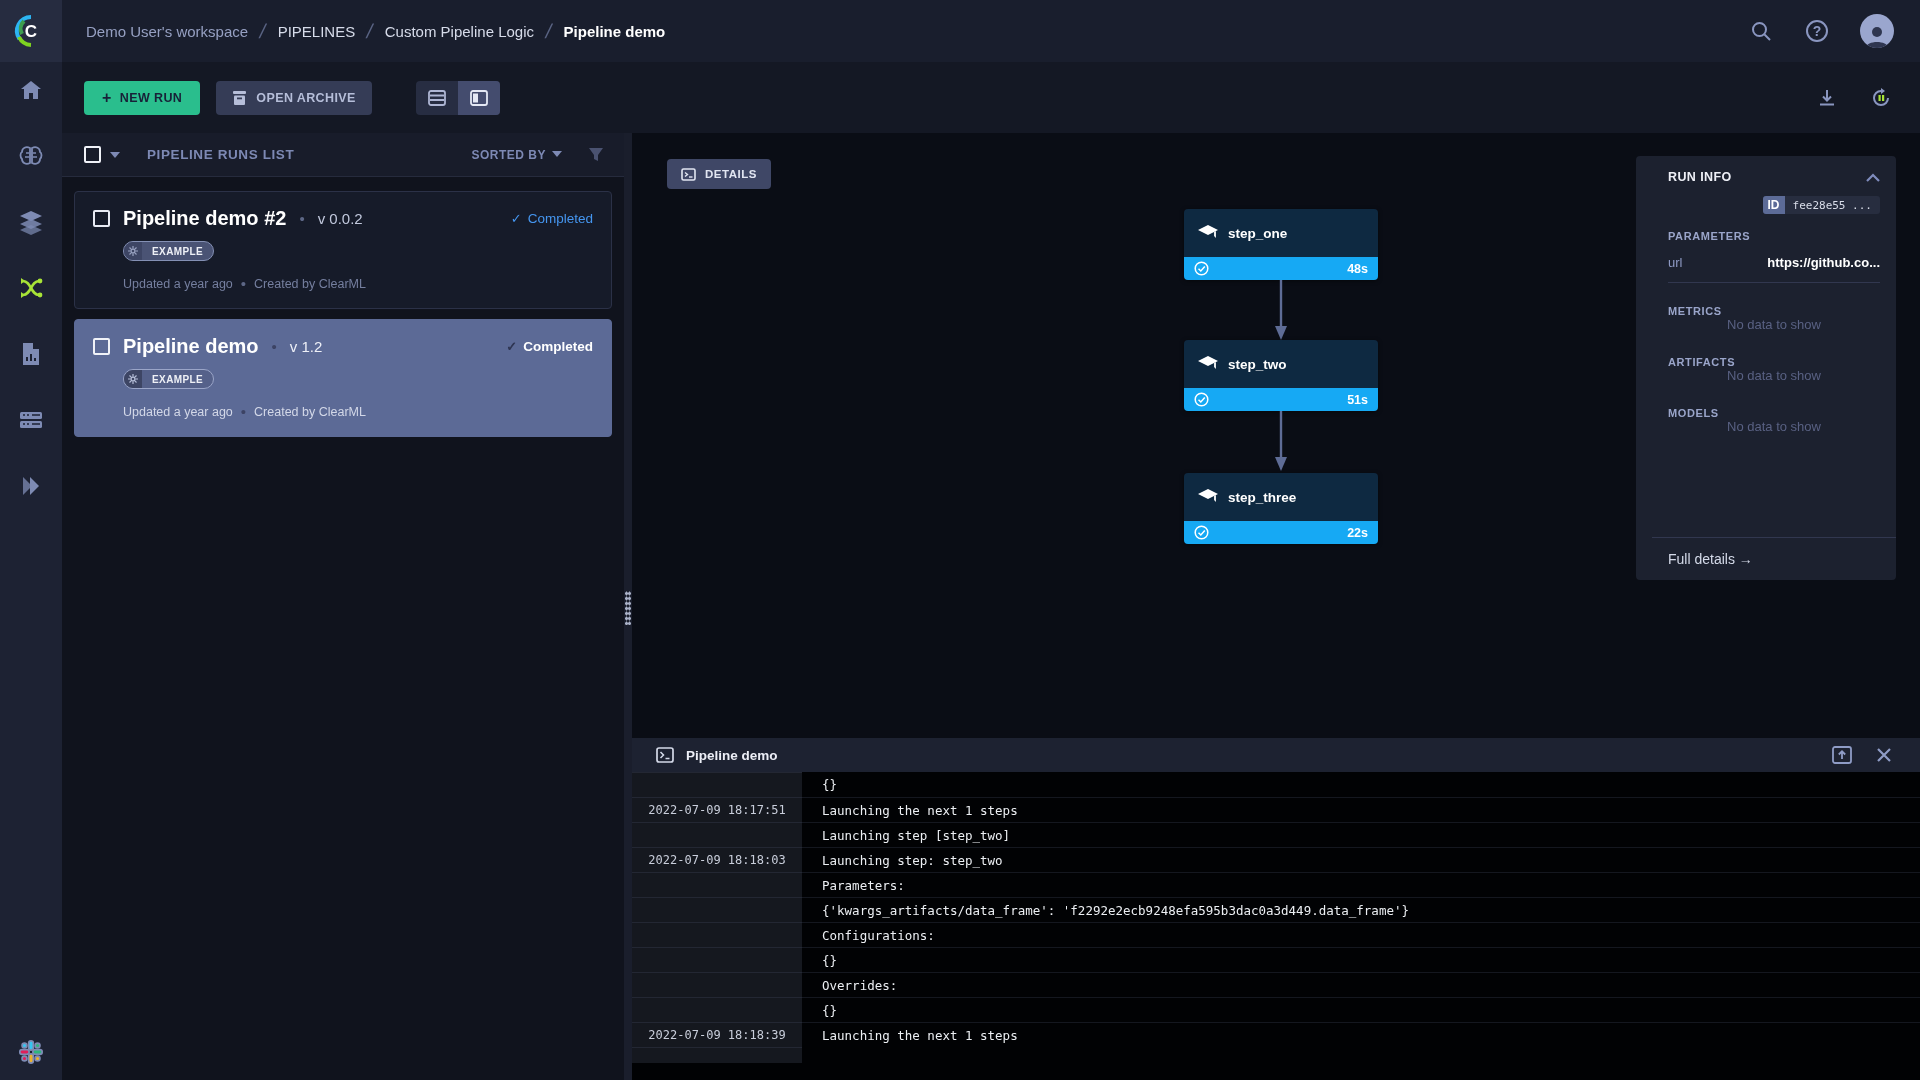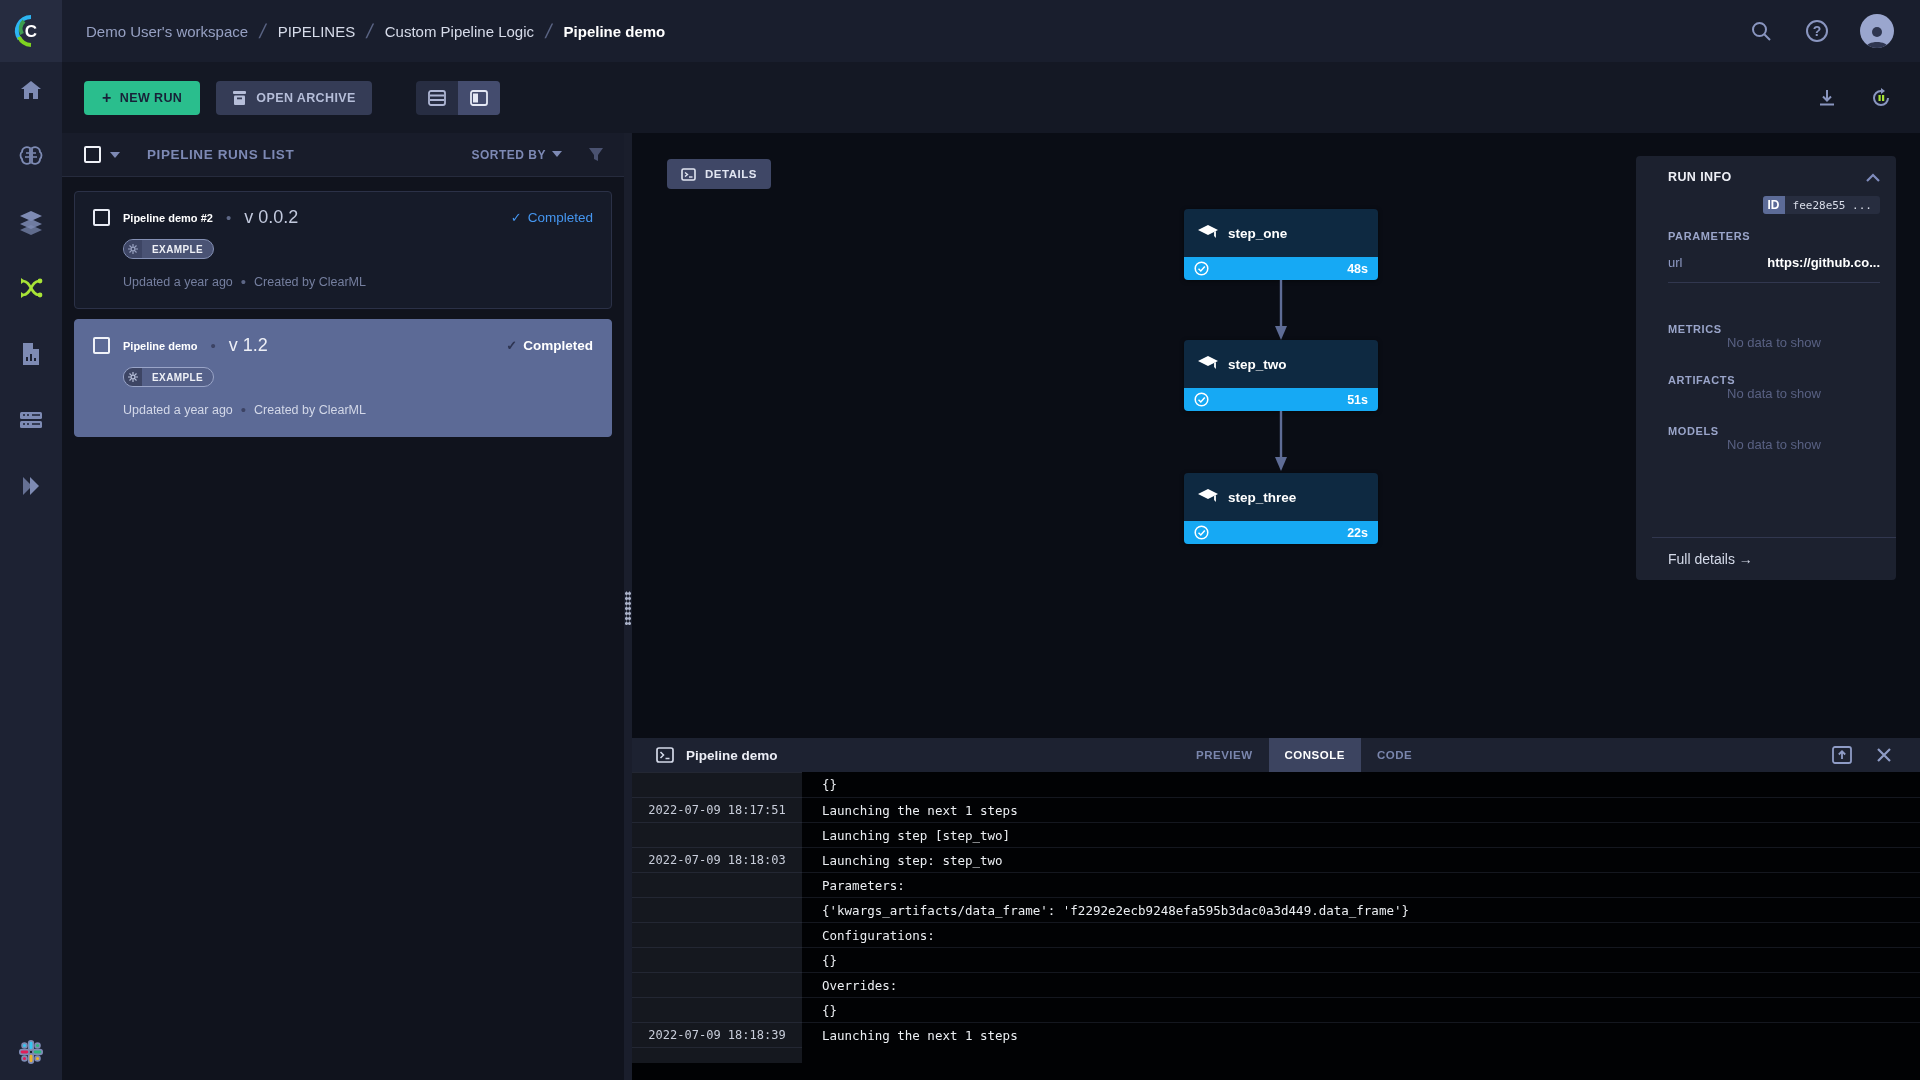--- a/index.html
+++ b/index.html
@@ -48,24 +48,24 @@
   .list-panel { width:562px; flex:0 0 562px; display:flex; flex-direction:column; background:#10131d; }
   .list-head { height:44px; background:#181c2a; border-bottom:1px solid #262b3d; display:flex; align-items:center; padding:0 20px 0 22px; flex:0 0 44px; }
   .cb { width:17px; height:17px; border:2px solid #f0f2f8; border-radius:2px; cursor:pointer; flex:0 0 17px; }
   .cb.dim { border-color:#e8ebf4; }
   .list-title { color:#7d89b4; font-weight:bold; font-size:13.5px; letter-spacing:.6px; margin-left:26px; }
   .sortby { margin-left:auto; color:#7d89b4; font-weight:bold; font-size:12px; letter-spacing:.5px; display:flex; align-items:center; gap:6px; cursor:pointer; }
   .cards { padding:14px 12px; display:flex; flex-direction:column; gap:10px; overflow:hidden; }
   .card { background:#161b29; border:1px solid #2b3147; border-radius:4px; padding:15px 18px 14px 18px; height:118px; cursor:pointer; position:relative; }
   .card.selected { background:#5c6a96; border-color:#5c6a96; }
   .card-row1 { display:flex; align-items:center; gap:13px; }
-  .card-name { color:#ffffff; font-weight:bold; font-size:11px; }
+  .card-name { color:#ffffff; font-weight:bold; font-size:20px; }
   .dot-sep { color:#5d6786; font-size:15px; }
   .card.selected .dot-sep { color:#3c4364; }
-  .card-ver { color:#c2c9dd; font-size:18px; }
+  .card-ver { color:#c2c9dd; font-size:15px; }
   .card.selected .card-ver { color:#eef0f7; }
   .card-status { margin-left:auto; font-size:13.5px; color:#4596f0; display:flex; gap:6px; align-items:center; }
   .card.selected .card-status { color:#ffffff; font-weight:bold; }
   .check-glyph { font-size:13px; }
   .card.selected .check-glyph { color:#2e3552; }
   .tag-row { margin-top:11px; margin-left:30px; display:flex; }
   .tag { display:flex; align-items:stretch; border:1px solid #8490b4; border-radius:10px; overflow:hidden; height:20px; background:#4a5374; }
   .card.selected .tag { background:#55618a; border-color:#9aa5c8; }
   .tag-gear { width:18px; background:#3d4564; display:flex; align-items:center; justify-content:center; }
   .tag-label { color:#eef0f6; font-size:10px; font-weight:bold; letter-spacing:.4px; padding:0 10px; display:flex; align-items:center; }
@@ -452,44 +452,39 @@
                   <span class="ri-id-chip">ID</span>
                   <span class="ri-id-val">fee28e55 ...</span>
                 </span>
               </div>
               <div class="ri-sec" style="margin-top:16px">PARAMETERS</div>
               <div class="ri-param">
                 <span class="ri-key">url</span>
                 <span class="ri-val">https://github.co...</span>
               </div>
               <hr class="ri-div">
-              <div class="ri-sec" style="margin-top:40px">METRICS</div>
+              <div class="ri-sec" style="margin-top:22px">METRICS</div>
               <div class="ri-empty">No data to show</div>
               <div class="ri-sec" style="margin-top:24px">ARTIFACTS</div>
               <div class="ri-empty">No data to show</div>
               <div class="ri-sec" style="margin-top:24px">MODELS</div>
               <div class="ri-empty">No data to show</div>
             </div>
             <div class="ri-foot">Full details →</div>
           </div>
         </div>
 
         <div class="console">
           <div class="con-head">
             <svg width="18" height="16" viewBox="0 0 18 16">
               <rect x="1" y="1" width="16" height="14" rx="2" fill="none" stroke="#d4d9e8" stroke-width="1.7"></rect>
               <path d="M4.5 5 L7.5 8 L4.5 11" fill="none" stroke="#d4d9e8" stroke-width="1.5"></path>
               <path d="M9.5 11.5 h4" stroke="#d4d9e8" stroke-width="1.5"></path>
             </svg>
             <span class="con-title">Pipeline demo</span>
-            <div class="con-tabs">
-              <div class="con-tab">PREVIEW</div>
-              <div class="con-tab active">CONSOLE</div>
-              <div class="con-tab">CODE</div>
-            </div>
             <div class="con-head-icons">
               <svg width="20" height="18" viewBox="0 0 20 18" style="cursor:pointer">
                 <rect x="1" y="1" width="18" height="16" rx="2" fill="none" stroke="#8f9cc6" stroke-width="1.8"></rect>
                 <path d="M10 13 V6 M6.8 8.5 L10 5.3 L13.2 8.5" fill="none" stroke="#8f9cc6" stroke-width="1.8"></path>
               </svg>
               <svg width="16" height="16" viewBox="0 0 16 16" style="cursor:pointer">
                 <path d="M2 2 L14 14 M14 2 L2 14" stroke="#8f9cc6" stroke-width="2.2"></path>
               </svg>
             </div>
           </div>

